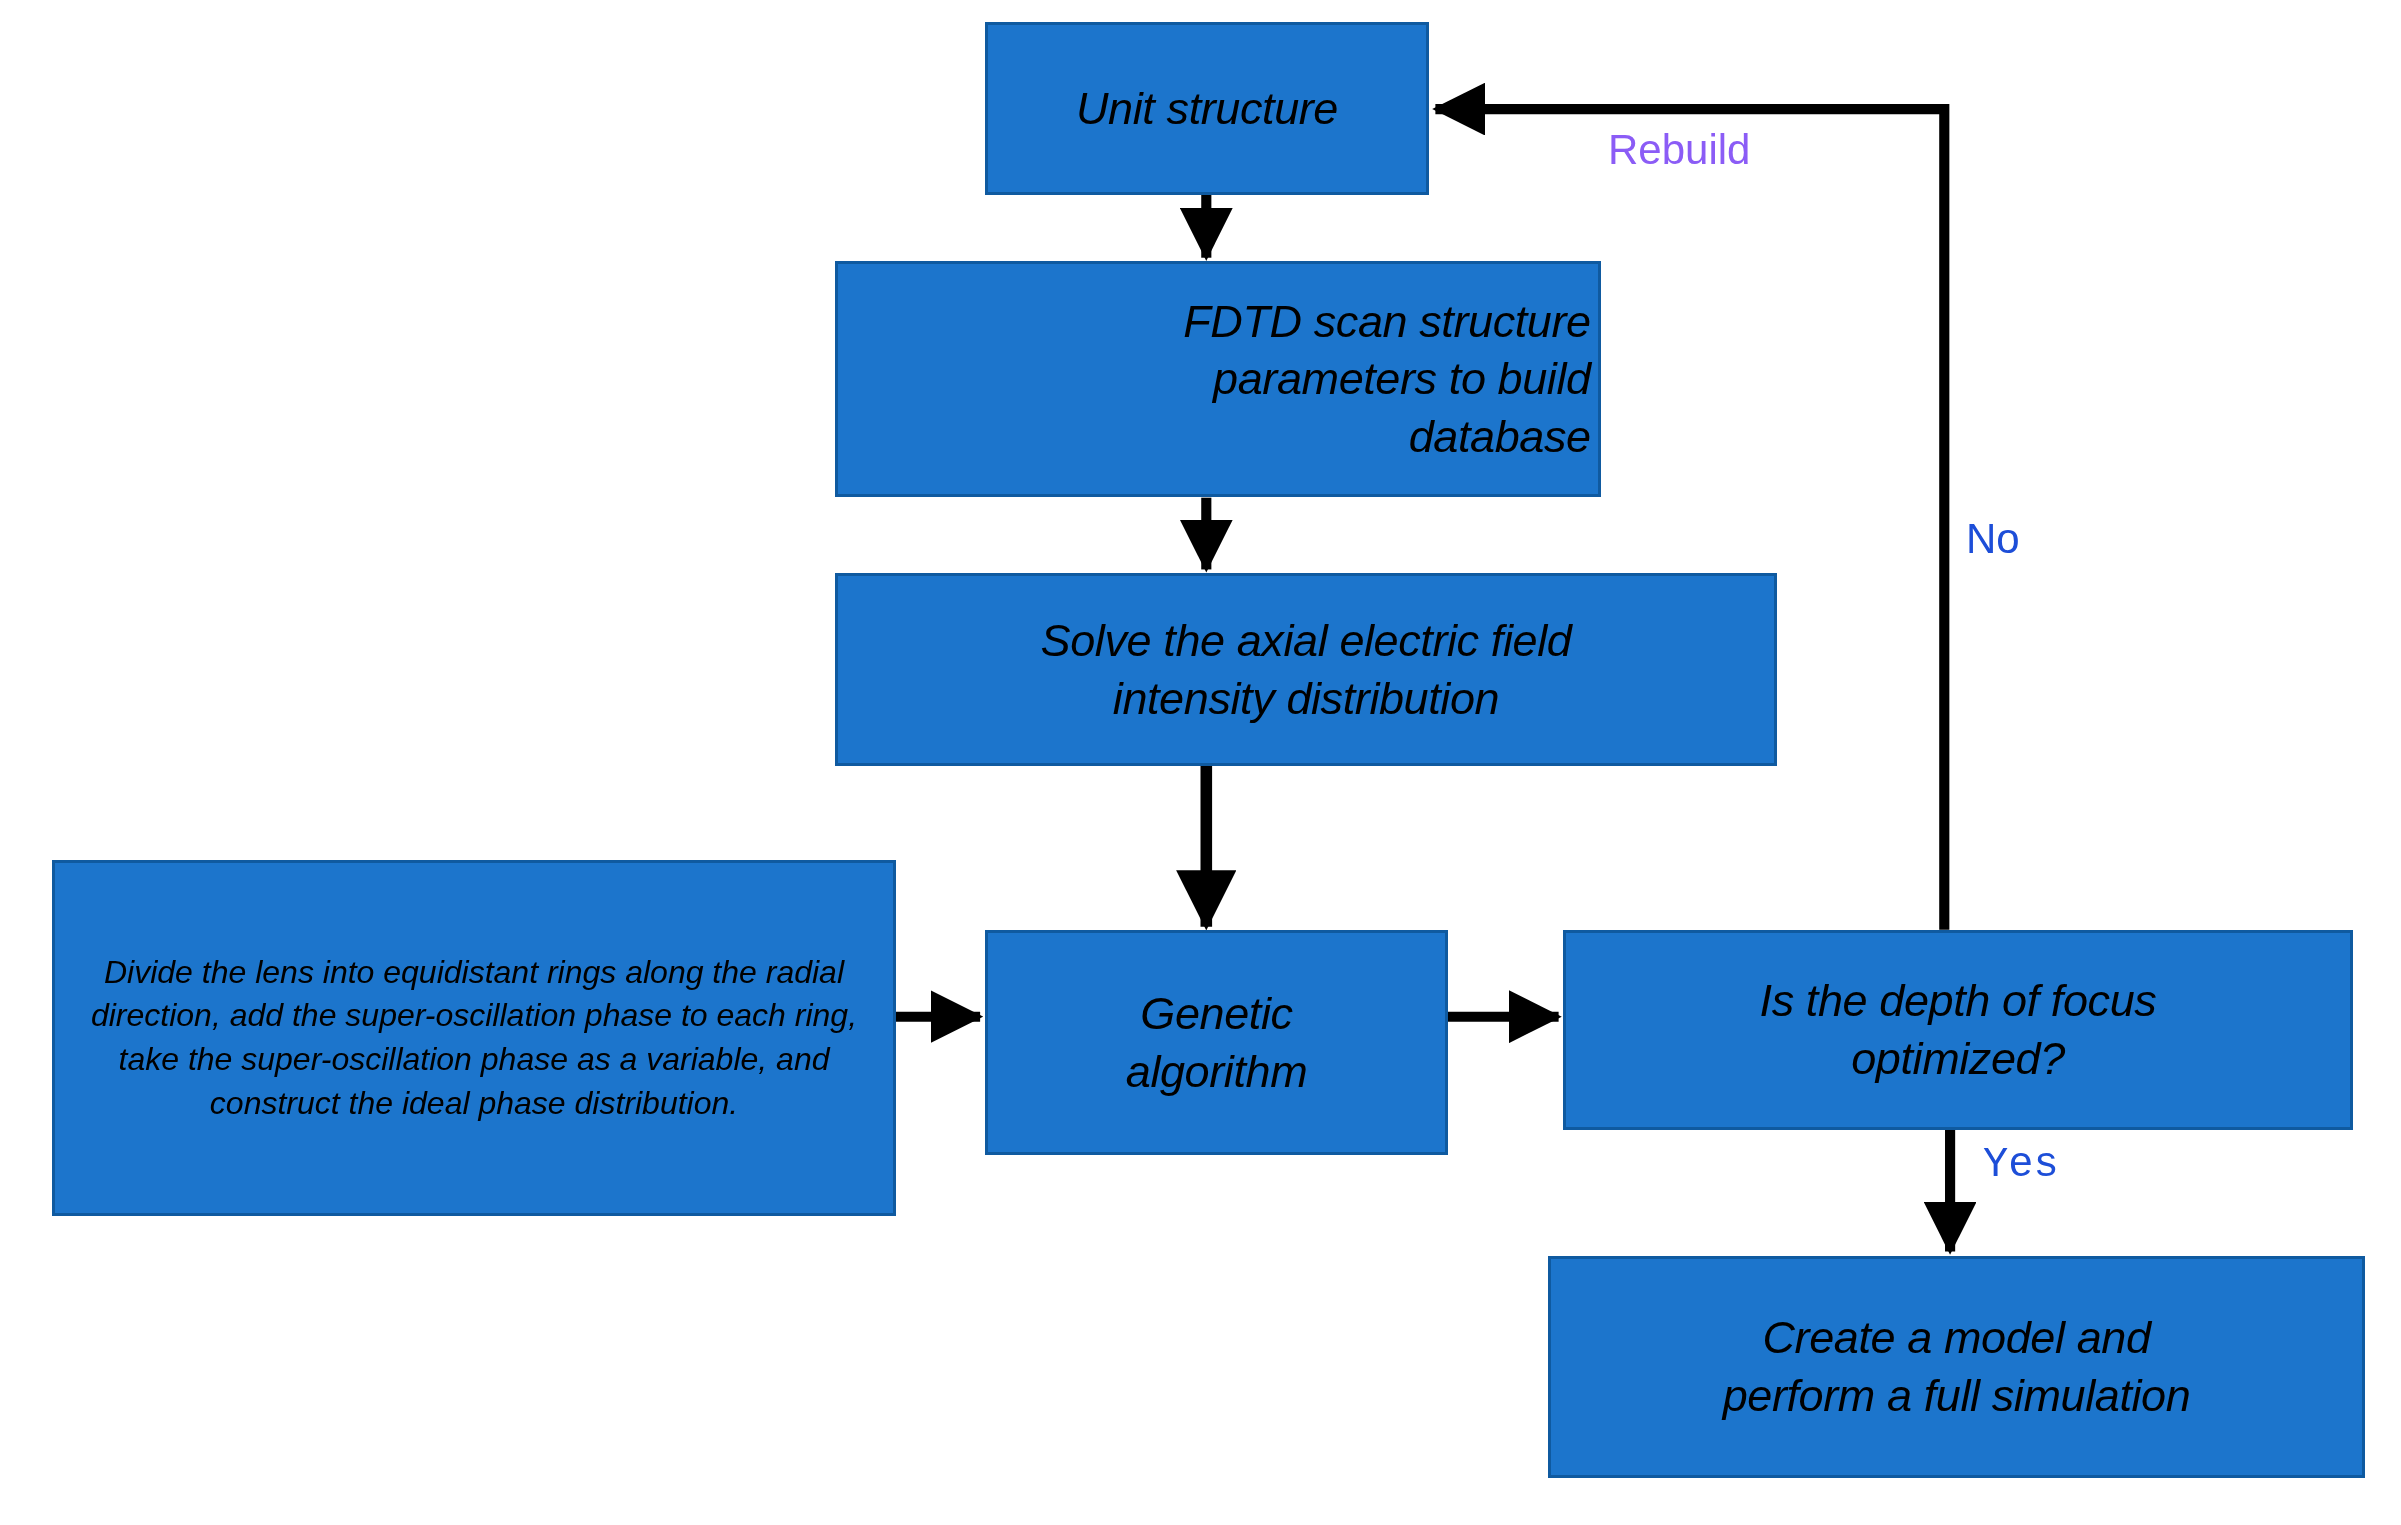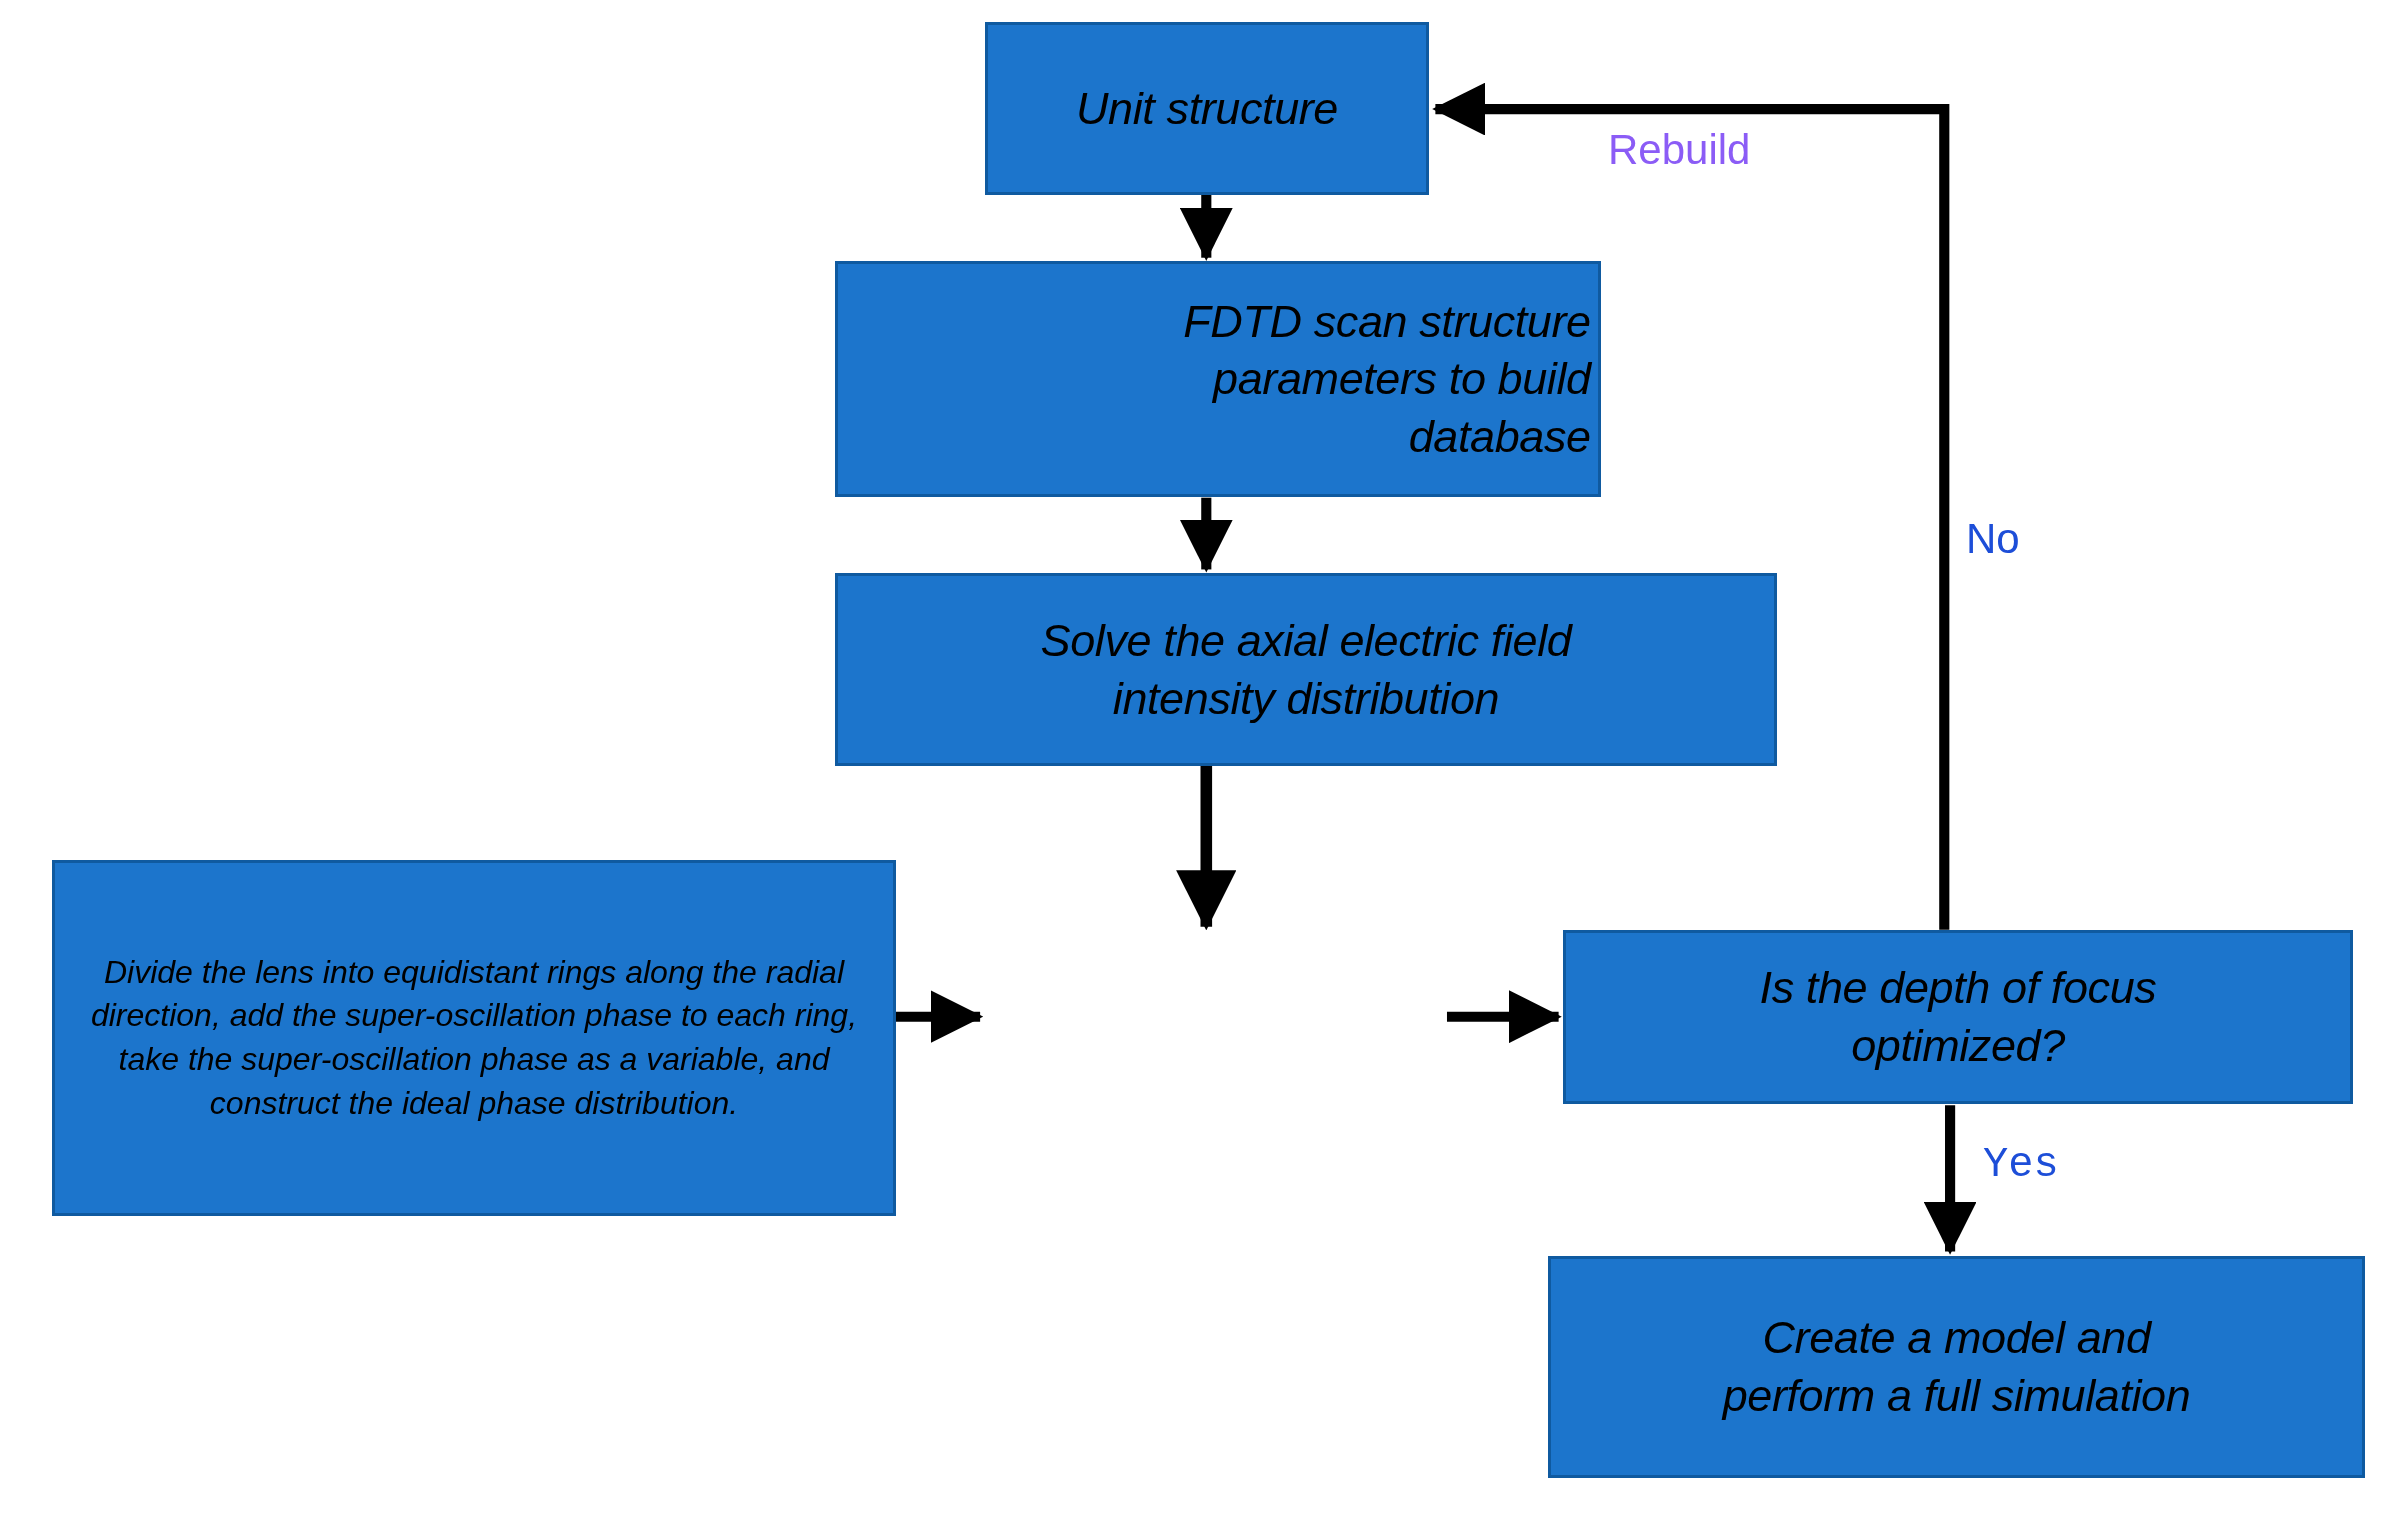--- a/index.html
+++ b/index.html
@@ -109,22 +109,26 @@
 
   <div class="node big" style="left:835px; top:573px; width:942px; height:193px;">
     <span class="txt">Solve the axial electric field
 intensity distribution</span>
   </div>
 
   <div class="node small" style="left:52px; top:860px; width:844px; height:356px;">
     <span class="txt" style="padding:0 25px;">Divide the lens into equidistant rings along the radial direction, add the super-oscillation phase to each ring, take the super-oscillation phase as a variable, and construct the ideal phase distribution.</span>
   </div>
 
+  <div class="node big" style="left:985px; top:930px; width:463px; height:225px;">
+    <span class="txt">Genetic
+algorithm</span>
+  </div>
 
-  <div class="node big" style="left:1563px; top:930px; width:790px; height:174px;">
+  <div class="node big" style="left:1563px; top:930px; width:790px; height:200px;">
     <span class="txt">Is the depth of focus
 optimized?</span>
   </div>
 
   <div class="node big" style="left:1548px; top:1256px; width:817px; height:222px;">
     <span class="txt">Create a model and
 perform a full simulation</span>
   </div>
 
   <div class="edge-label muted" style="left:1608px; top:129px;">Rebuild</div>

